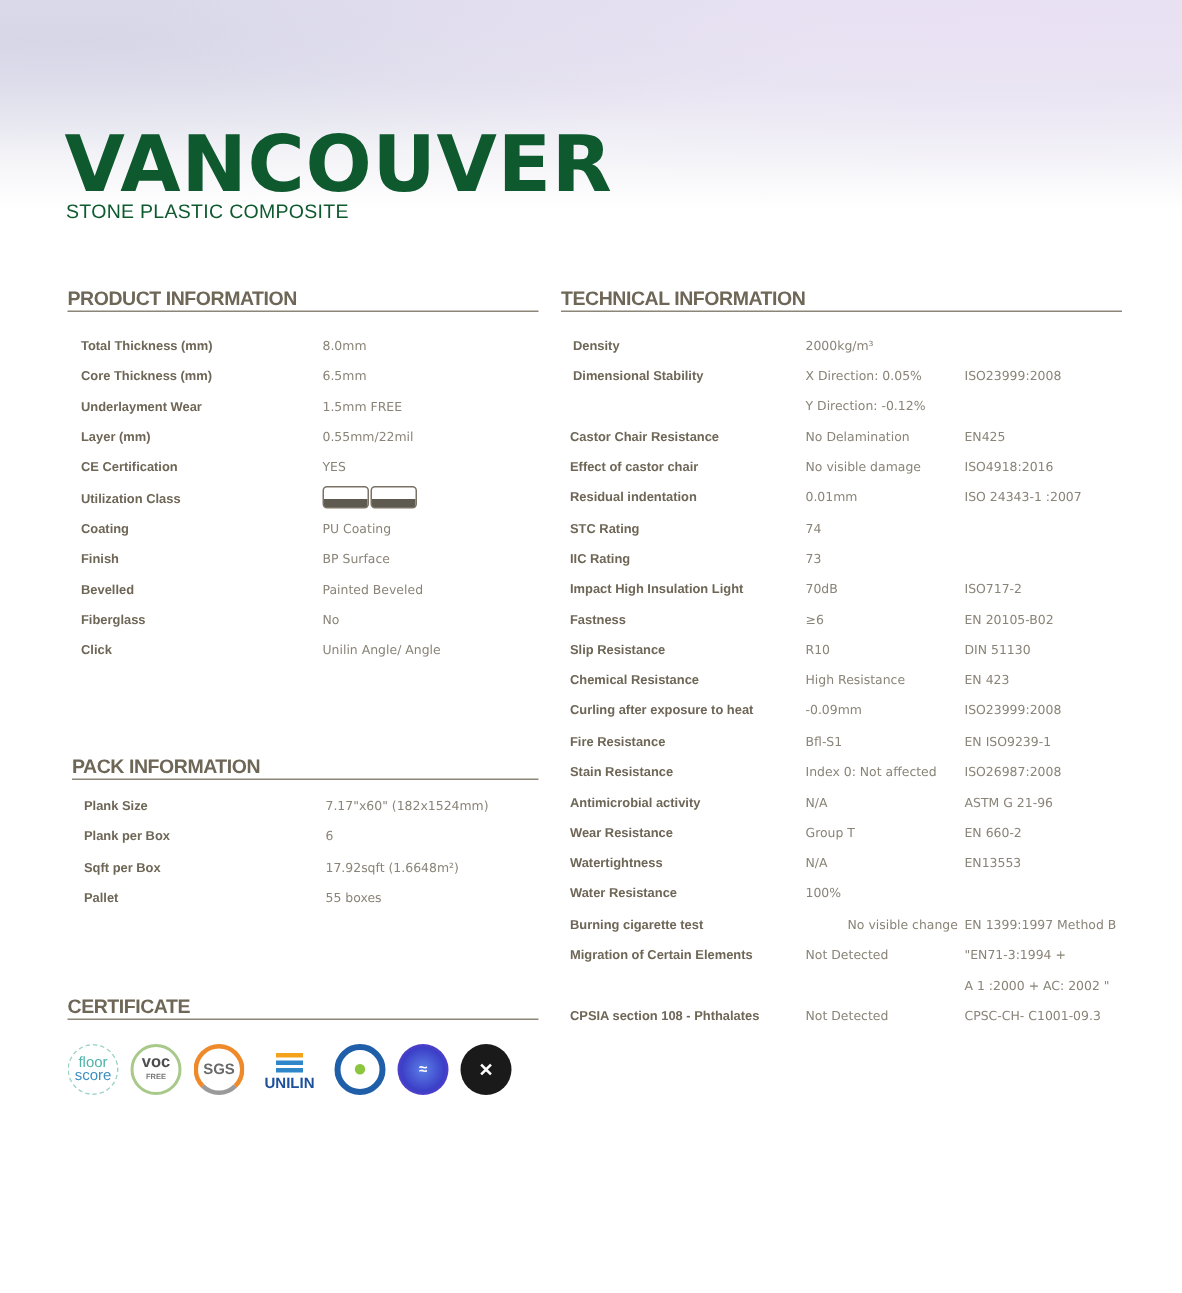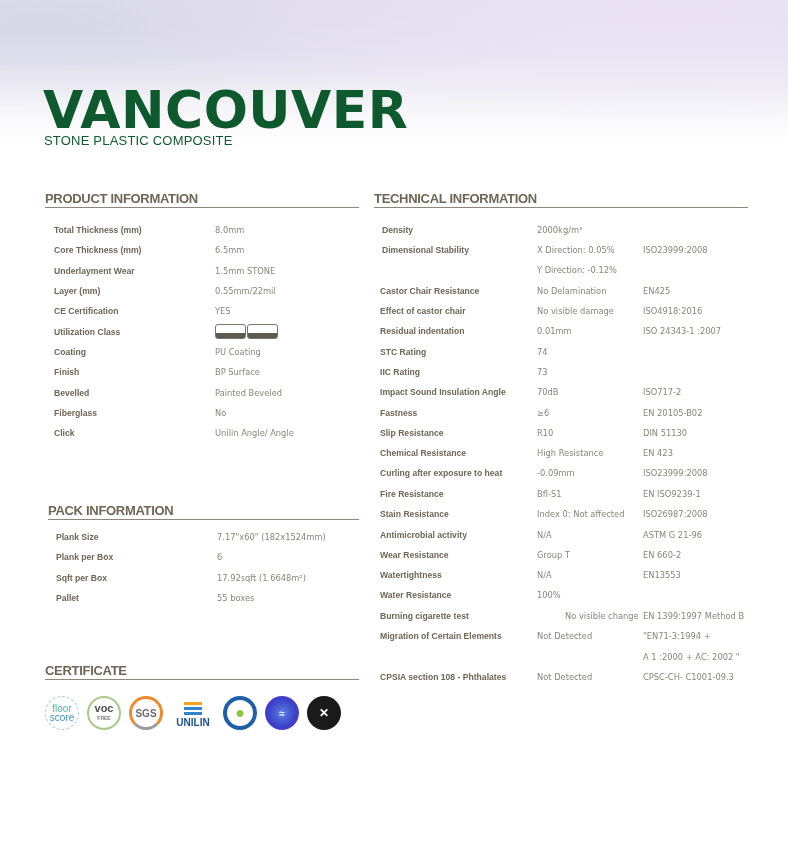--- a/index.html
+++ b/index.html
@@ -75,21 +75,21 @@
     <div class="row" style="left:54px; top:225px; width:300px;">
       <span class="lbl">Total Thickness (mm)</span>
       <span class="val" style="left:161px;">8.0mm</span>
     </div>
     <div class="row" style="left:54px; top:245px; width:300px;">
       <span class="lbl">Core Thickness (mm)</span>
       <span class="val" style="left:161px;">6.5mm</span>
     </div>
     <div class="row" style="left:54px; top:266px; width:300px;">
       <span class="lbl">Underlayment Wear</span>
-      <span class="val" style="left:161px;">1.5mm STONE</span>
+      <span class="val" style="left:161px;">1.5mm FREE</span>
     </div>
     <div class="row" style="left:54px; top:286px; width:300px;">
       <span class="lbl">Layer (mm)</span>
       <span class="val" style="left:161px;">0.55mm/22mil</span>
     </div>
     <div class="row" style="left:54px; top:306px; width:300px;">
       <span class="lbl">CE Certification</span>
       <span class="val" style="left:161px;">YES</span>
     </div>
     <div class="row" style="left:54px; top:327px; width:300px;">
@@ -207,21 +207,21 @@
       <span class="lbl">STC Rating</span>
       <span class="val" style="left:157px;">74</span>
       <span class="std" style="left:263px;"></span>
     </div>
     <div class="row" style="left:380px; top:367px; width:400px;">
       <span class="lbl">IIC Rating</span>
       <span class="val" style="left:157px;">73</span>
       <span class="std" style="left:263px;"></span>
     </div>
     <div class="row" style="left:380px; top:387px; width:400px;">
-      <span class="lbl">Impact Sound Insulation Angle</span>
+      <span class="lbl">Impact High Insulation Light</span>
       <span class="val" style="left:157px;">70dB</span>
       <span class="std" style="left:263px;">ISO717-2</span>
     </div>
     <div class="row" style="left:380px; top:408px; width:400px;">
       <span class="lbl">Fastness</span>
       <span class="val" style="left:157px;">≥6</span>
       <span class="std" style="left:263px;">EN 20105-B02</span>
     </div>
     <div class="row" style="left:380px; top:428px; width:400px;">
       <span class="lbl">Slip Resistance</span>

